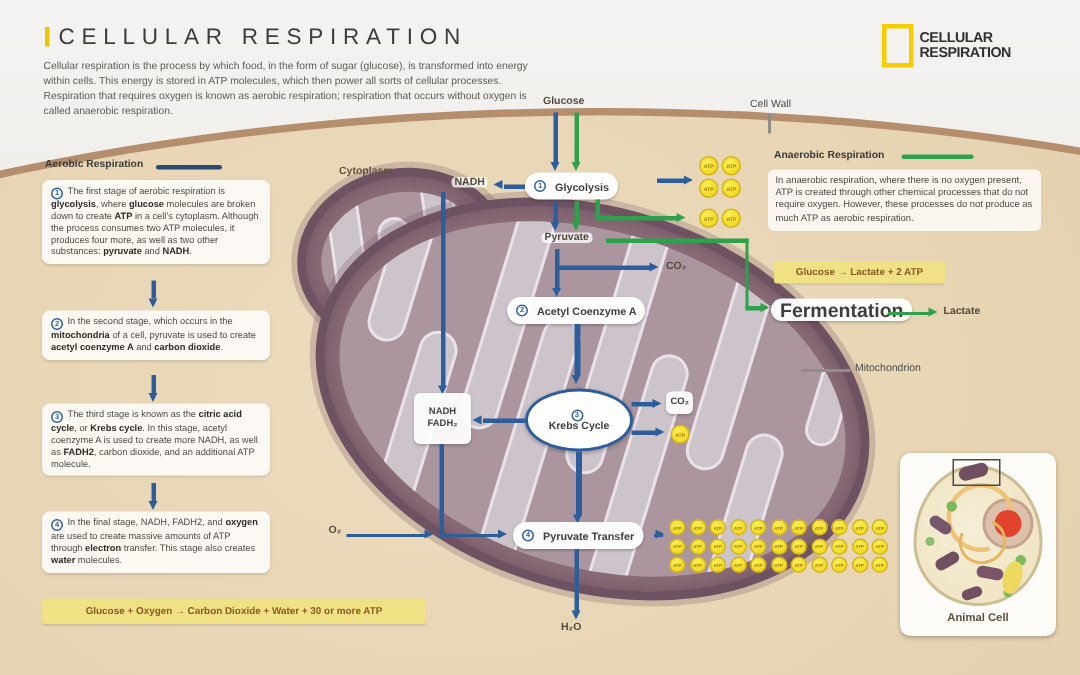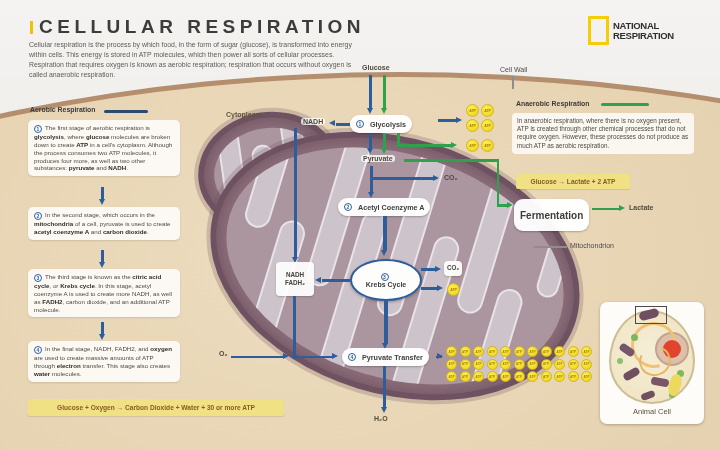--- a/index.html
+++ b/index.html
@@ -18,21 +18,21 @@
   .abs{position:absolute;}
   
   .cell{position:absolute;left:-600px;top:72px;width:2000px;height:1000px;border-radius:50%;
         border:5px solid #b48e6d;
         background:radial-gradient(ellipse at 45% 18%, #ecdcbe 0%, #e2cda9 45%, #d9c09b 75%, #d2b48f 100%);}
   
   .mito{position:absolute;border-radius:50%;background:#8d707c;border:6px solid #6f5262;box-shadow:0 0 0 4px rgba(110,80,95,.25), inset 0 0 18px rgba(70,40,55,.45);}
   .mito-body{position:absolute;inset:10px;border-radius:50%;background:#ab96a0;overflow:hidden;}
   .crista{position:absolute;background:#cdc3cb;border:2px solid #e9e2e8;border-radius:14px;}
   
-  .title{font-size:19px;letter-spacing:4.5px;color:#3c3c3c;font-weight:700;}
+  .title{font-size:15px;letter-spacing:4.5px;color:#3c3c3c;font-weight:400;}
   .title-tick{width:3px;height:13px;background:#ecc400;}
   .intro{width:332px;font-size:6.9px;line-height:1.45;color:#5f5b56;}
   .nglogo{display:flex;align-items:center;gap:4px;}
   .ngbox{width:21px;height:29px;border:3px solid #f6cd00;}
   .ngtext{font-size:9.5px;font-weight:bold;color:#2f2f2f;line-height:1.05;letter-spacing:-.3px;}
   
   .sect-head{font-size:6.9px;font-weight:bold;color:#3a3a3a;}
   .sect-line{height:2.5px;border-radius:2px;}
   .stage-box{position:absolute;left:28px;width:152px;background:rgba(255,255,255,.84);border-radius:5px;padding:4px 6px;font-size:6.2px;line-height:1.26;color:#4c4a46;box-shadow:0 1px 2px rgba(0,0,0,.12);}
   .stage-box b{color:#2e2c29;}
@@ -56,21 +56,21 @@
   .atp-grid .atp{width:11px;height:11px;font-size:3px;}
   .atp-pair{position:absolute;display:flex;gap:2px;}
   .atp-quad{position:absolute;display:grid;grid-template-columns:repeat(2,13px);gap:2px;}
   .atp-grid{position:absolute;display:grid;grid-template-columns:repeat(11,12px);gap:1.5px;}
   
   .an-panel{position:absolute;background:rgba(255,255,255,.8);border-radius:4px;padding:4px 5px;font-size:6.3px;line-height:1.3;color:#4c4a46;}
   
   .inset{position:absolute;left:600px;top:302px;width:104px;height:122px;background:#fdfcf8;border-radius:7px;box-shadow:0 1px 3px rgba(0,0,0,.25);padding:6px 6px 3px;}
   .cellart{position:relative;width:86px;height:94px;margin:2px auto 0;background:radial-gradient(circle at 45% 45%,#f5eed7,#eee1bd);border:2px solid #cdbd93;border-radius:48% 52% 50% 50%/55% 55% 45% 45%;}
   .blob{position:absolute;border-radius:50%;}
-  .inset-cap{text-align:center;font-size:7.5px;font-weight:normal;color:#5d4f3c;margin-top:3px;}
+  .inset-cap{text-align:center;font-size:7.5px;font-weight:bold;color:#5d4f3c;margin-top:3px;}
   .gray-ln{position:absolute;background:#8d8d8d;}
   .thin-label{position:absolute;font-size:7px;color:#4c4c4c;white-space:nowrap;}
 </style>
 </head>
 <body>
 
 <div class="cell"></div>
 
 <div class="mito" style="left:198px;top:112px;width:142px;height:120px;transform:rotate(-8deg);">
   <div class="mito-body">
@@ -97,21 +97,21 @@
 
 <div class="abs" style="left:30px;top:16px;display:flex;align-items:center;gap:6px;">
   <div class="title-tick"></div>
   <div class="title">CELLULAR RESPIRATION</div>
 </div>
 <div class="abs intro" style="left:29px;top:40px;">Cellular respiration is the process by which food, in the form of sugar (glucose), is transformed into energy within cells. This energy is stored in ATP molecules, which then power all sorts of cellular processes. Respiration that requires oxygen is known as aerobic respiration; respiration that occurs without oxygen is called anaerobic respiration.</div>
 
 <div class="abs nglogo" style="left:588px;top:16px;">
   <div class="ngbox"></div>
   <div class="ngtext">
-    <div>NATIONAL</div>
+    <div>CELLULAR</div>
     <div>RESPIRATION</div>
   </div>
 </div>
 
 <div class="abs sect-head" style="left:30px;top:106px;">Aerobic Respiration</div>
 <div class="abs sect-line" style="left:104px;top:110px;width:44px;background:#2b4a6f;"></div>
 
 <div class="stage-box" style="top:120px;">
   <span class="numc">1</span><span><span>The first stage of aerobic respiration is </span><b>glycolysis</b><span>, where </span><b>glucose</b><span> molecules are broken down to create </span><b>ATP</b><span> in a cell's cytoplasm. Although the process consumes two ATP molecules, it produces four more, as well as two other substances: </span><b>pyruvate</b><span> and </span><b>NADH</b><span>.</span></span>
 </div>
@@ -358,21 +358,21 @@
 <div class="ah d" style="left:381px;top:407px;"></div>
 <div class="flabel" style="left:374px;top:415px;">H₂O</div>
 
 <div class="gray-ln" style="left:534px;top:246px;width:33px;height:1.5px;"></div>
 <div class="thin-label" style="left:570px;top:242px;">Mitochondrion</div>
 
 <div class="abs sect-head" style="left:516px;top:100px;">Anaerobic Respiration</div>
 <div class="abs sect-line" style="left:601px;top:103px;width:48px;background:var(--green);"></div>
 <div class="an-panel" style="left:512px;top:113px;width:182px;">In anaerobic respiration, where there is no oxygen present, ATP is created through other chemical processes that do not require oxygen. However, these processes do not produce as much ATP as aerobic respiration.</div>
 <div class="eqbar" style="left:516px;top:174px;width:114px;height:15px;font-size:6.6px;">Glucose  →  Lactate  +  2 ATP</div>
-<div class="node" style="left:514px;top:199px;height:32px;font-size:10px;">Fermentation</div>
+<div class="node" style="left:514px;top:199px;height:15px;font-size:13px;">Fermentation</div>
 <div class="ln g" style="left:592px;top:207.5px;width:28px;height:2.5px;"></div>
 <div class="ah g r" style="left:619px;top:205px;"></div>
 <div class="flabel" style="left:629px;top:204px;">Lactate</div>
 
 <div class="inset">
   <div class="cellart">
 
     <div class="blob" style="left:44px;top:20px;width:34px;height:34px;background:#dcc0ac;border:2px solid #c4a38d;"></div>
     <div class="blob" style="left:52px;top:28px;width:18px;height:18px;background:#e2432d;"></div>
 

